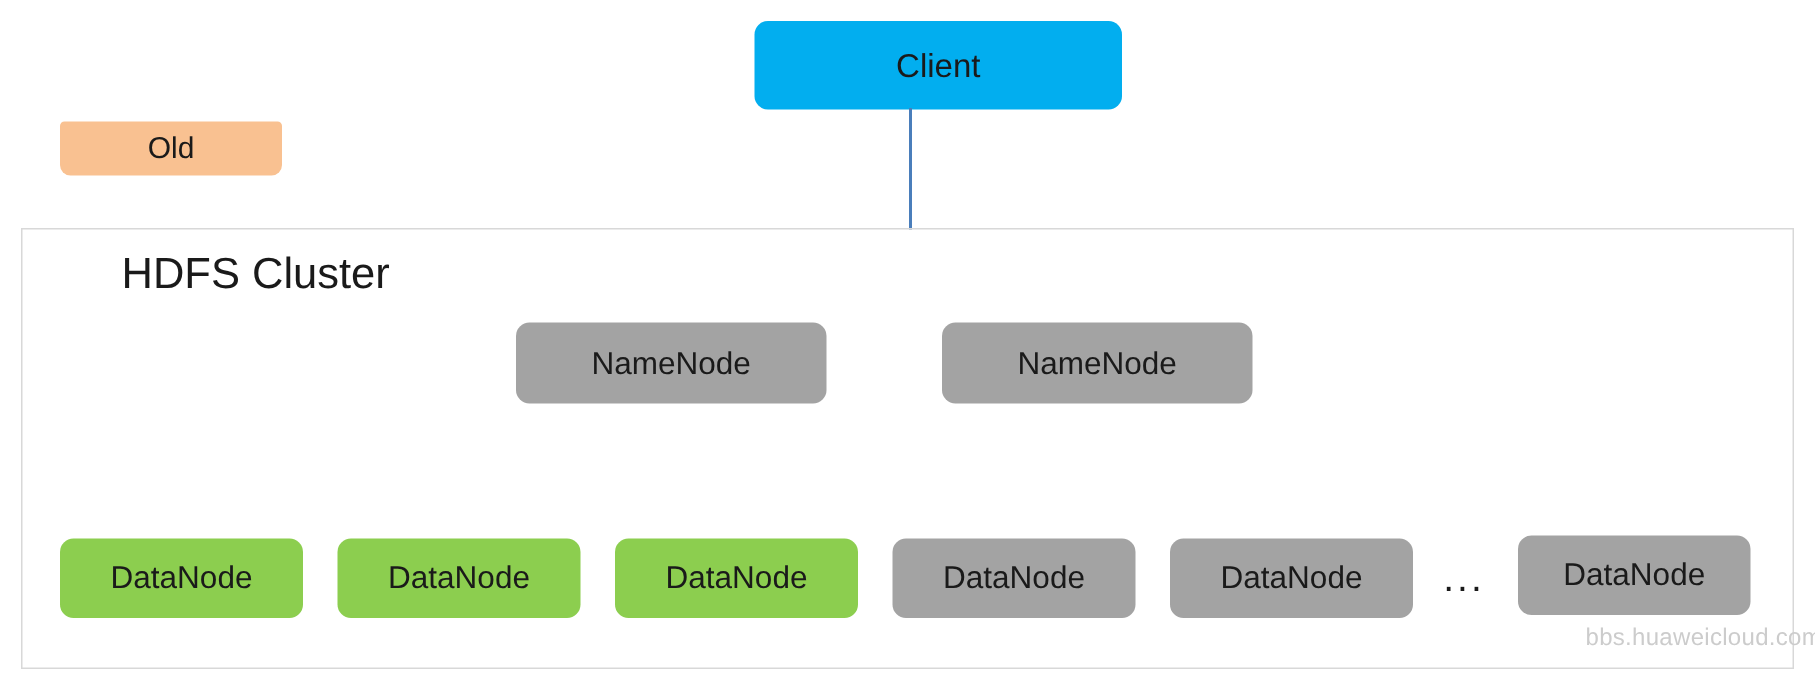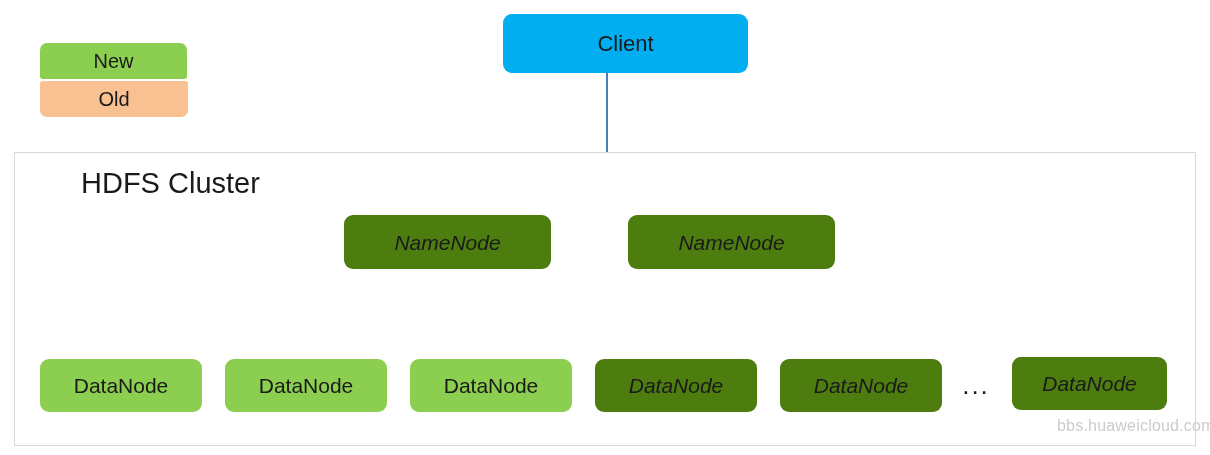--- a/index.html
+++ b/index.html
@@ -27,21 +27,21 @@
     justify-content: center;
     border-radius: 9px;
     color: #1a1a1a;
     font-size: 21px;
     font-weight: 400;
     line-height: 1;
     white-space: nowrap;
     box-sizing: border-box;
   }
   .node.green  { background: #8CCE4F; }
-  .node.orange { background: #4d7c0f; font-style: italic; }
+  .node.orange { background: #a3a3a3; }
   .node.blue   { background: #02AEEF; }
 
   
   .legend-box {
     position: absolute;
     display: flex;
     align-items: center;
     justify-content: center;
     font-size: 20px;
     color: #1a1a1a;
@@ -146,21 +146,20 @@
     display: block;
     color: #cccccc;
     margin-top: 1px;
   }
 </style>
 </head>
 <body>
 
 <div id="canvas">
 
-  <div class="legend-box legend-new">New</div>
   <div class="legend-box legend-old">Old</div>
 
   <div class="node blue client-box">Client</div>
 
   <div class="connector"></div>
 
   <div class="cluster"></div>
   <div class="cluster-title">HDFS Cluster</div>
 
   <div class="node orange nn-1">NameNode</div>

